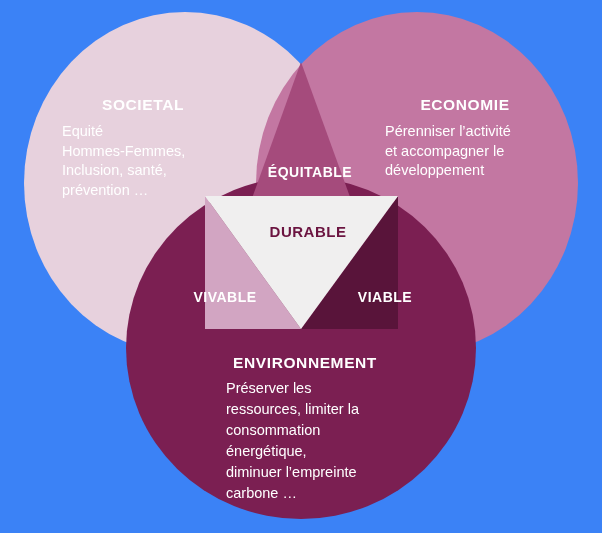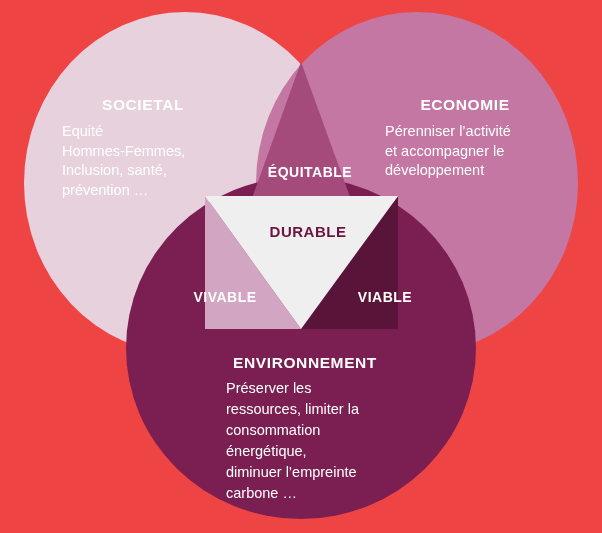--- a/index.html
+++ b/index.html
@@ -48,21 +48,21 @@
   .center-label {
     font-family: "Liberation Sans", sans-serif;
     font-weight: bold;
     font-size: 15px;
     letter-spacing: 0.5px;
   }
 </style>
 </head>
 <body>
 
-<div id="diagram-root" style="background: #ef4444;">
+<div id="diagram-root" style="background: #3b82f6;">
 
   <svg id="venn-svg" viewBox="0 0 602 533" xmlns="http://www.w3.org/2000/svg">
 
     <defs>
 
       <clipPath id="clip-core-triangle">
         <polygon points="301,62 205,329 398,329"></polygon>
       </clipPath>
     </defs>
 

